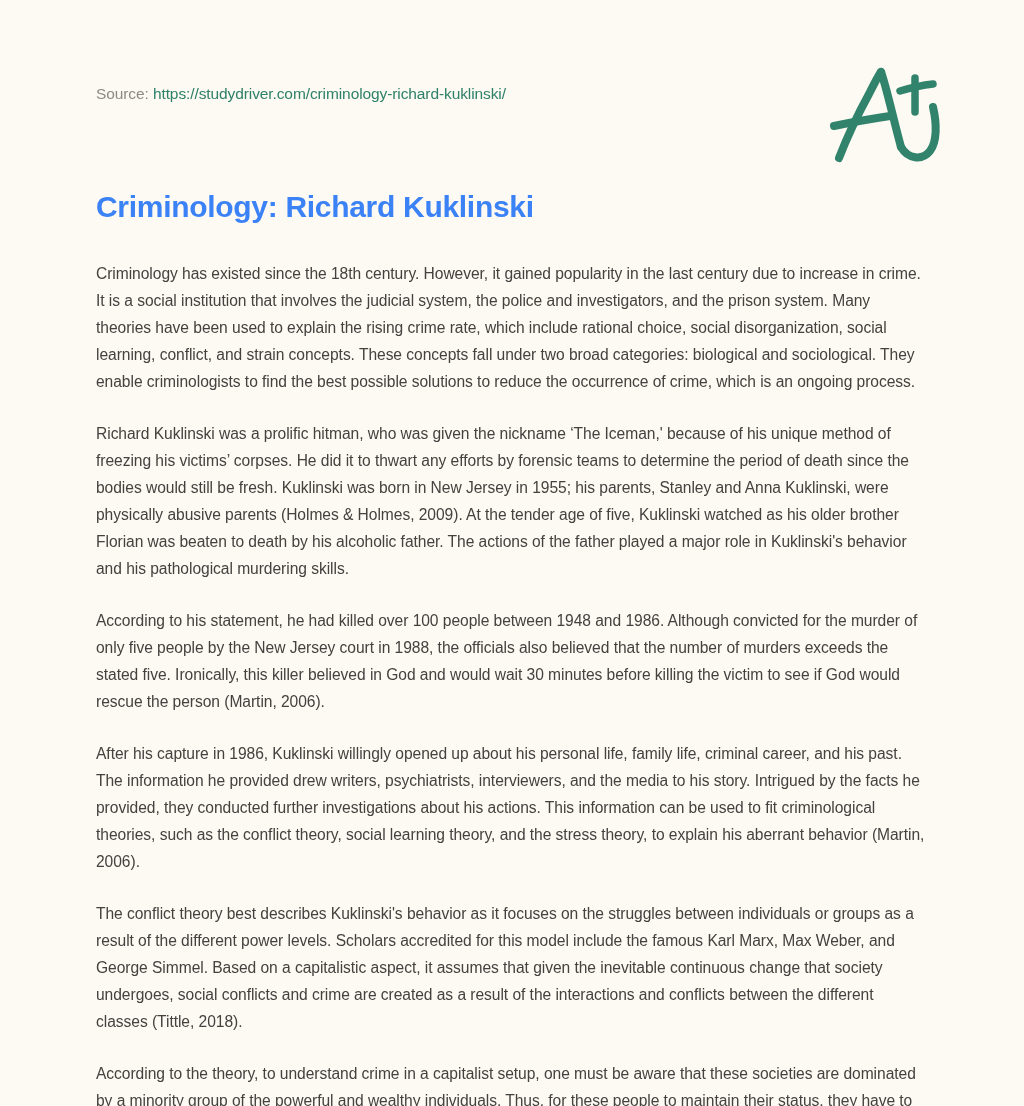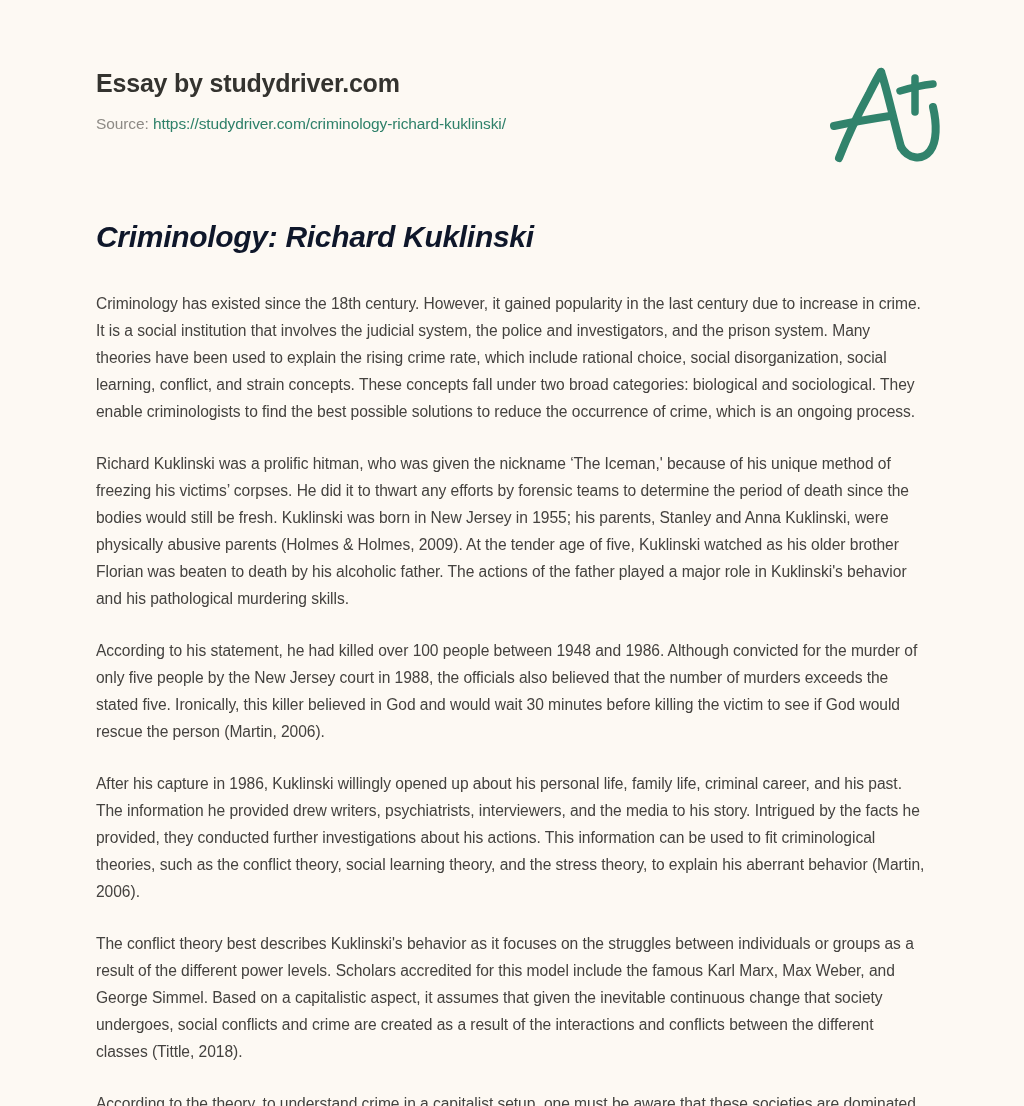--- a/index.html
+++ b/index.html
@@ -74,23 +74,22 @@
   
   .article {
     margin-top: 84px;
   }
 
   .article-title {
     font-size: 30px;
     font-weight: bold;
     line-height: 38px;
     letter-spacing: -0.3px;
-    color: #0f172a;
+    color: #3b82f6;
     margin: 0 0 34px 0;
-    font-style: italic;
   }
 
   .article-body p {
     font-size: 15.6px;
     line-height: 27px;
     color: #44423f;
     margin: 0 0 25px 0;
     letter-spacing: -0.05px;
     max-width: 834px;
     text-align: left;
@@ -100,21 +99,20 @@
     margin-bottom: 0;
   }
 </style>
 </head>
 <body>
 
 <div class="page">
 
   <div class="header">
 
-    <h1 class="brand-heading">Essay by studydriver.com</h1>
 
     <div class="source-line">
       <span class="source-label">Source:</span>
       <a class="source-url" href="#">https://studydriver.com/criminology-richard-kuklinski/</a>
     </div>
 
     <div class="logo">
       <svg viewBox="0 0 130 110" xmlns="http://www.w3.org/2000/svg" fill="none" stroke="#31836c" stroke-linecap="round" stroke-linejoin="round">
 
         <path d="M19 100 C26 82 38 56 49 36 C54 26 58 18 61 14" stroke-width="8"></path>

